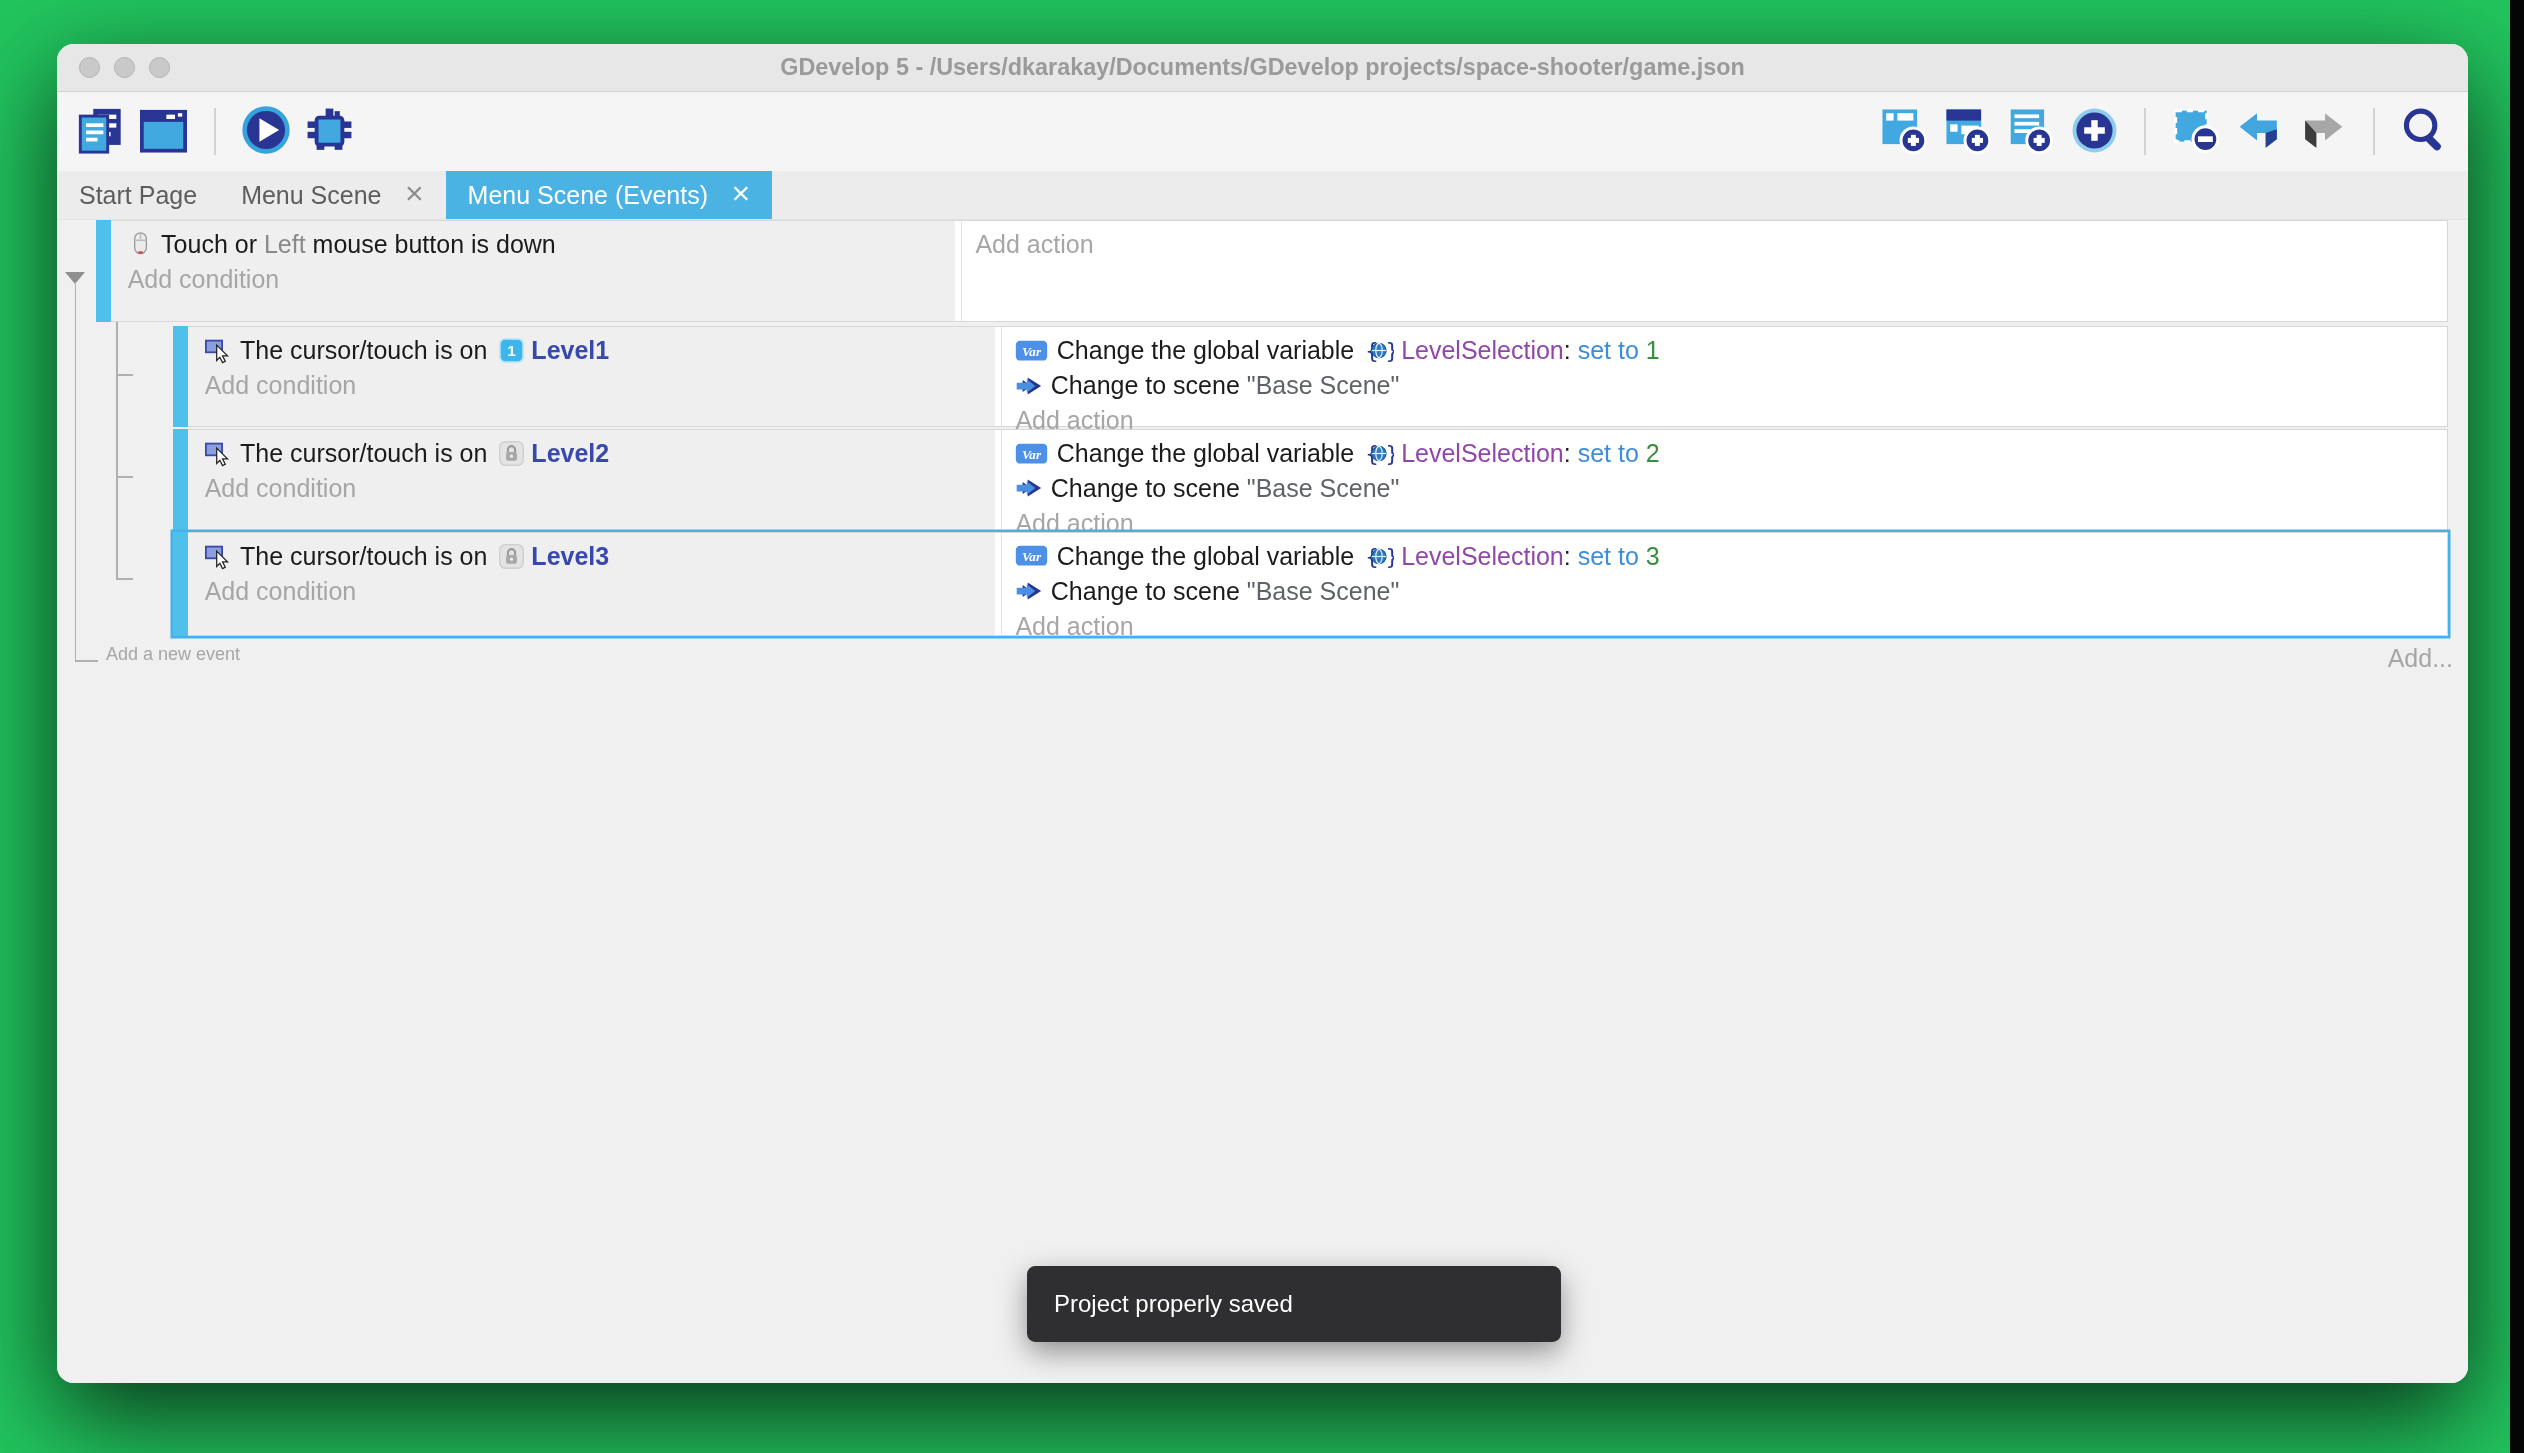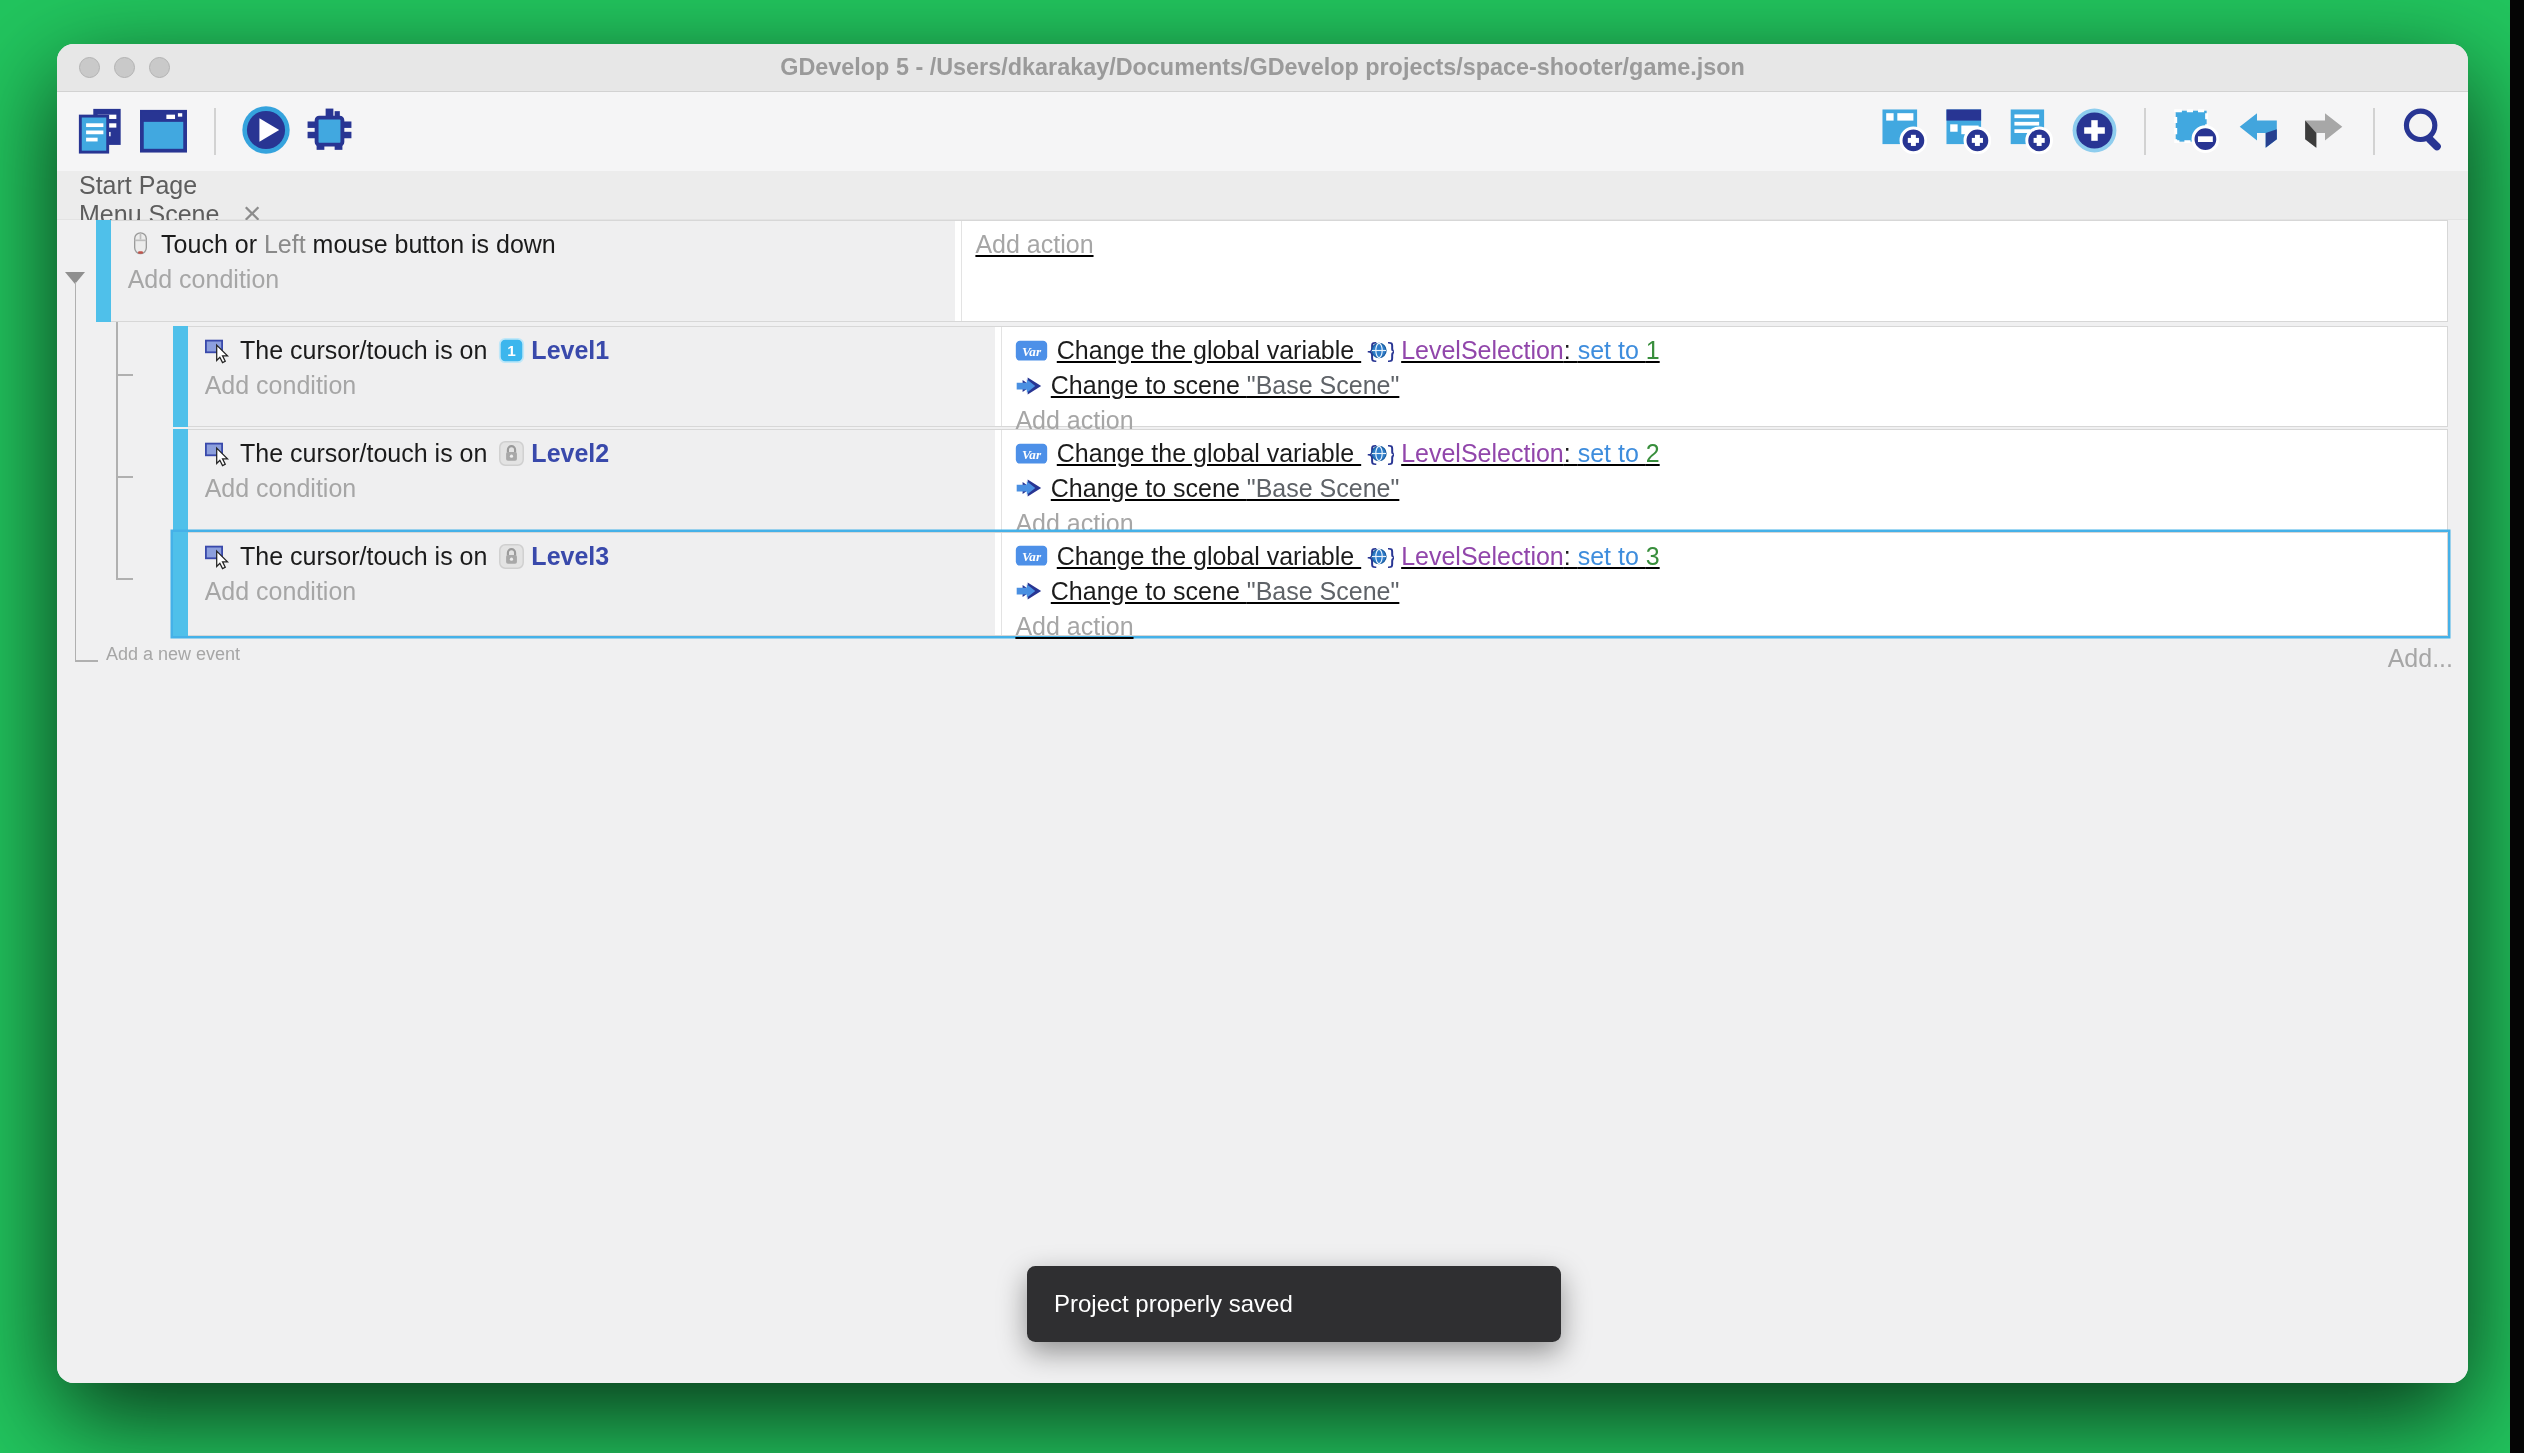--- a/index.html
+++ b/index.html
@@ -15,39 +15,39 @@
   .title{flex:1;text-align:center;font-size:23.4px;font-weight:700;color:#9a9a9a;}
 
   
   .toolbar{height:79px;background:#f5f5f6;display:flex;align-items:center;padding:0 18.4px;}
   .tb-group{display:flex;align-items:center;gap:13.4px;}
   .tb-btn{width:50px;height:50px;display:flex;align-items:center;justify-content:center;cursor:pointer;}
   .tb-divider{width:1.7px;height:47px;background:#d2d2d2;margin:0 11.7px;}
   .tb-spacer{flex:1;}
 
   
-  .tabbar{height:49px;background:#ececec;display:flex;align-items:stretch;border-bottom:0.8px solid #e3e3e3;box-sizing:border-box;flex-direction:column;}
+  .tabbar{height:49px;background:#ececec;display:flex;align-items:stretch;border-bottom:0.8px solid #e3e3e3;box-sizing:border-box;}
   .tab{display:flex;align-items:center;gap:23.4px;padding:0 22px;font-size:25px;color:#5d5d5d;cursor:pointer;}
   .tab .close{font-size:32px;color:#8c8c8c;line-height:1;margin-top:-3.3px;}
   .tab.active{background:#4bb2e4;color:#fff;}
   .tab.active .close{color:#fff;}
 
   
   .events{position:relative;height:1164px;background:#f0f0f1;overflow:hidden;}
   .tree-line{position:absolute;background:#b0b0b0;}
   .tree-triangle{position:absolute;left:8.4px;top:52px;width:0;height:0;
       border-left:10px solid transparent;border-right:10px solid transparent;border-top:12.6px solid #8f8f8f;}
   .event-row{display:flex;margin-right:20px;position:relative;}
   .root-row{margin-left:39px;}
   .sub-row{margin-left:116px;}
   .event-row.selected{box-shadow:0 0 0 2.5px #45b1e8;z-index:2;}
   .ev-bar{width:15px;background:#4fc0ea;flex:none;}
   .ev-box{flex:1;display:flex;border:0.8px solid #d7d7d7;border-left:none;background:#fff;box-sizing:border-box;gap:6px;}
   .ev-cond{flex:none;background:#efeff0;padding:5.9px 0 0 16.7px;box-sizing:border-box;}
-  .ev-act{flex:1;background:#ffffff;border-left:0.8px solid #e3e3e3;padding:5.9px 0 0 13.4px;text-decoration:underline;}
+  .ev-act{flex:1;background:#ffffff;border-left:0.8px solid #e3e3e3;padding:5.9px 0 0 13.4px;}
   .ev-line{display:flex;align-items:center;height:35px;font-size:25px;color:#1b1b1b;white-space:pre;cursor:pointer;}
   .ev-line.ph{color:#a6a6a6;}
   .ev-icon{display:inline-flex;align-items:center;justify-content:center;margin-right:8.4px;flex:none;}
   .ev-icon.inline{margin:0 6.7px 0 3.3px;}
   .p-t{color:#1b1b1b;}
   .p-param{color:#8a8a8a;}
   .p-object{color:#3949ab;font-weight:700;}
   .p-str{color:#5f6368;}
   .p-var{color:#9146ab;}
   .p-op{color:#3e8ddd;}

